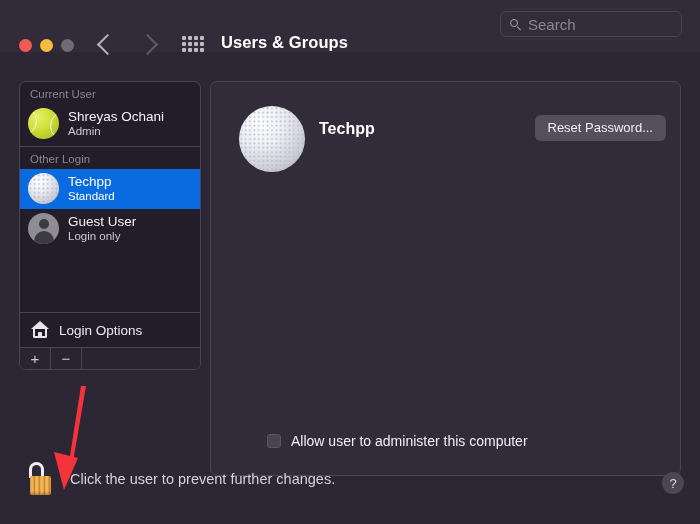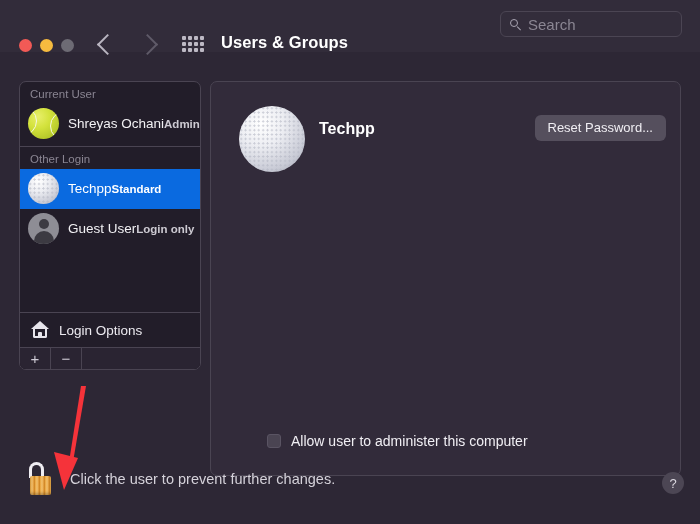--- a/index.html
+++ b/index.html
@@ -164,23 +164,23 @@
     background: #4a4452;
     margin: 2px 0 0 0;
   }
   .user-row {
     display: flex;
     align-items: center;
     padding: 4px 0 5px 8px;
     gap: 9px;
   }
   .user-row.selected { background: #0a6ae0; }
-  .u-texts { display: flex; flex-direction: row; line-height: 1.16; align-items: flex-end; }
+  .u-texts { display: flex; flex-direction: column; line-height: 1.16; }
   .u-name { color: #f2f1f4; font-size: 13.5px; }
-  .u-role { color: #cdcad2; font-size: 11.5px; font-weight: bold; }
+  .u-role { color: #cdcad2; font-size: 11.5px; }
   .user-row.selected .u-name,
   .user-row.selected .u-role { color: #ffffff; }
 
   .avatar {
     width: 31px;
     height: 31px;
     border-radius: 50%;
     flex: 0 0 auto;
     position: relative;
     overflow: hidden;

